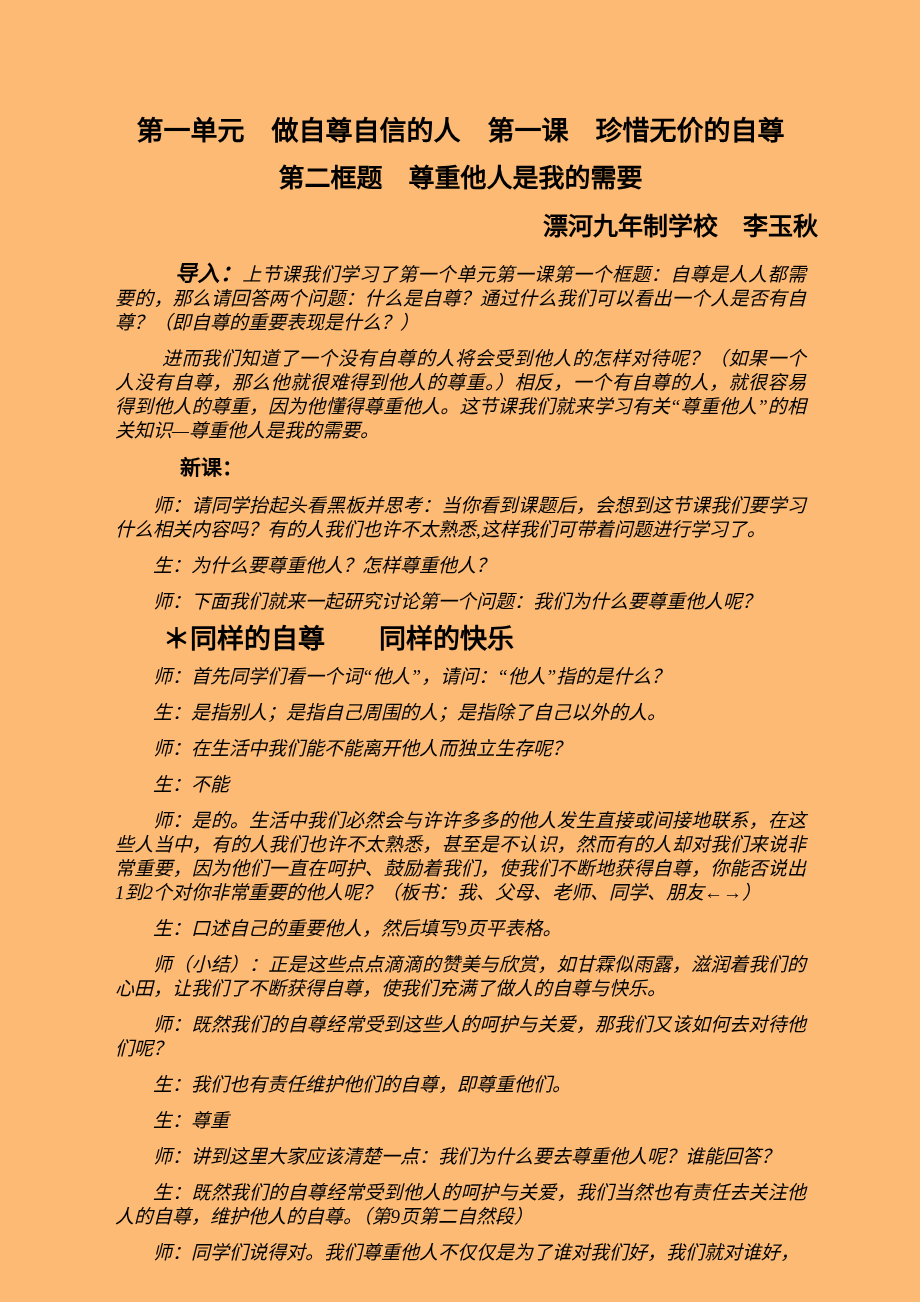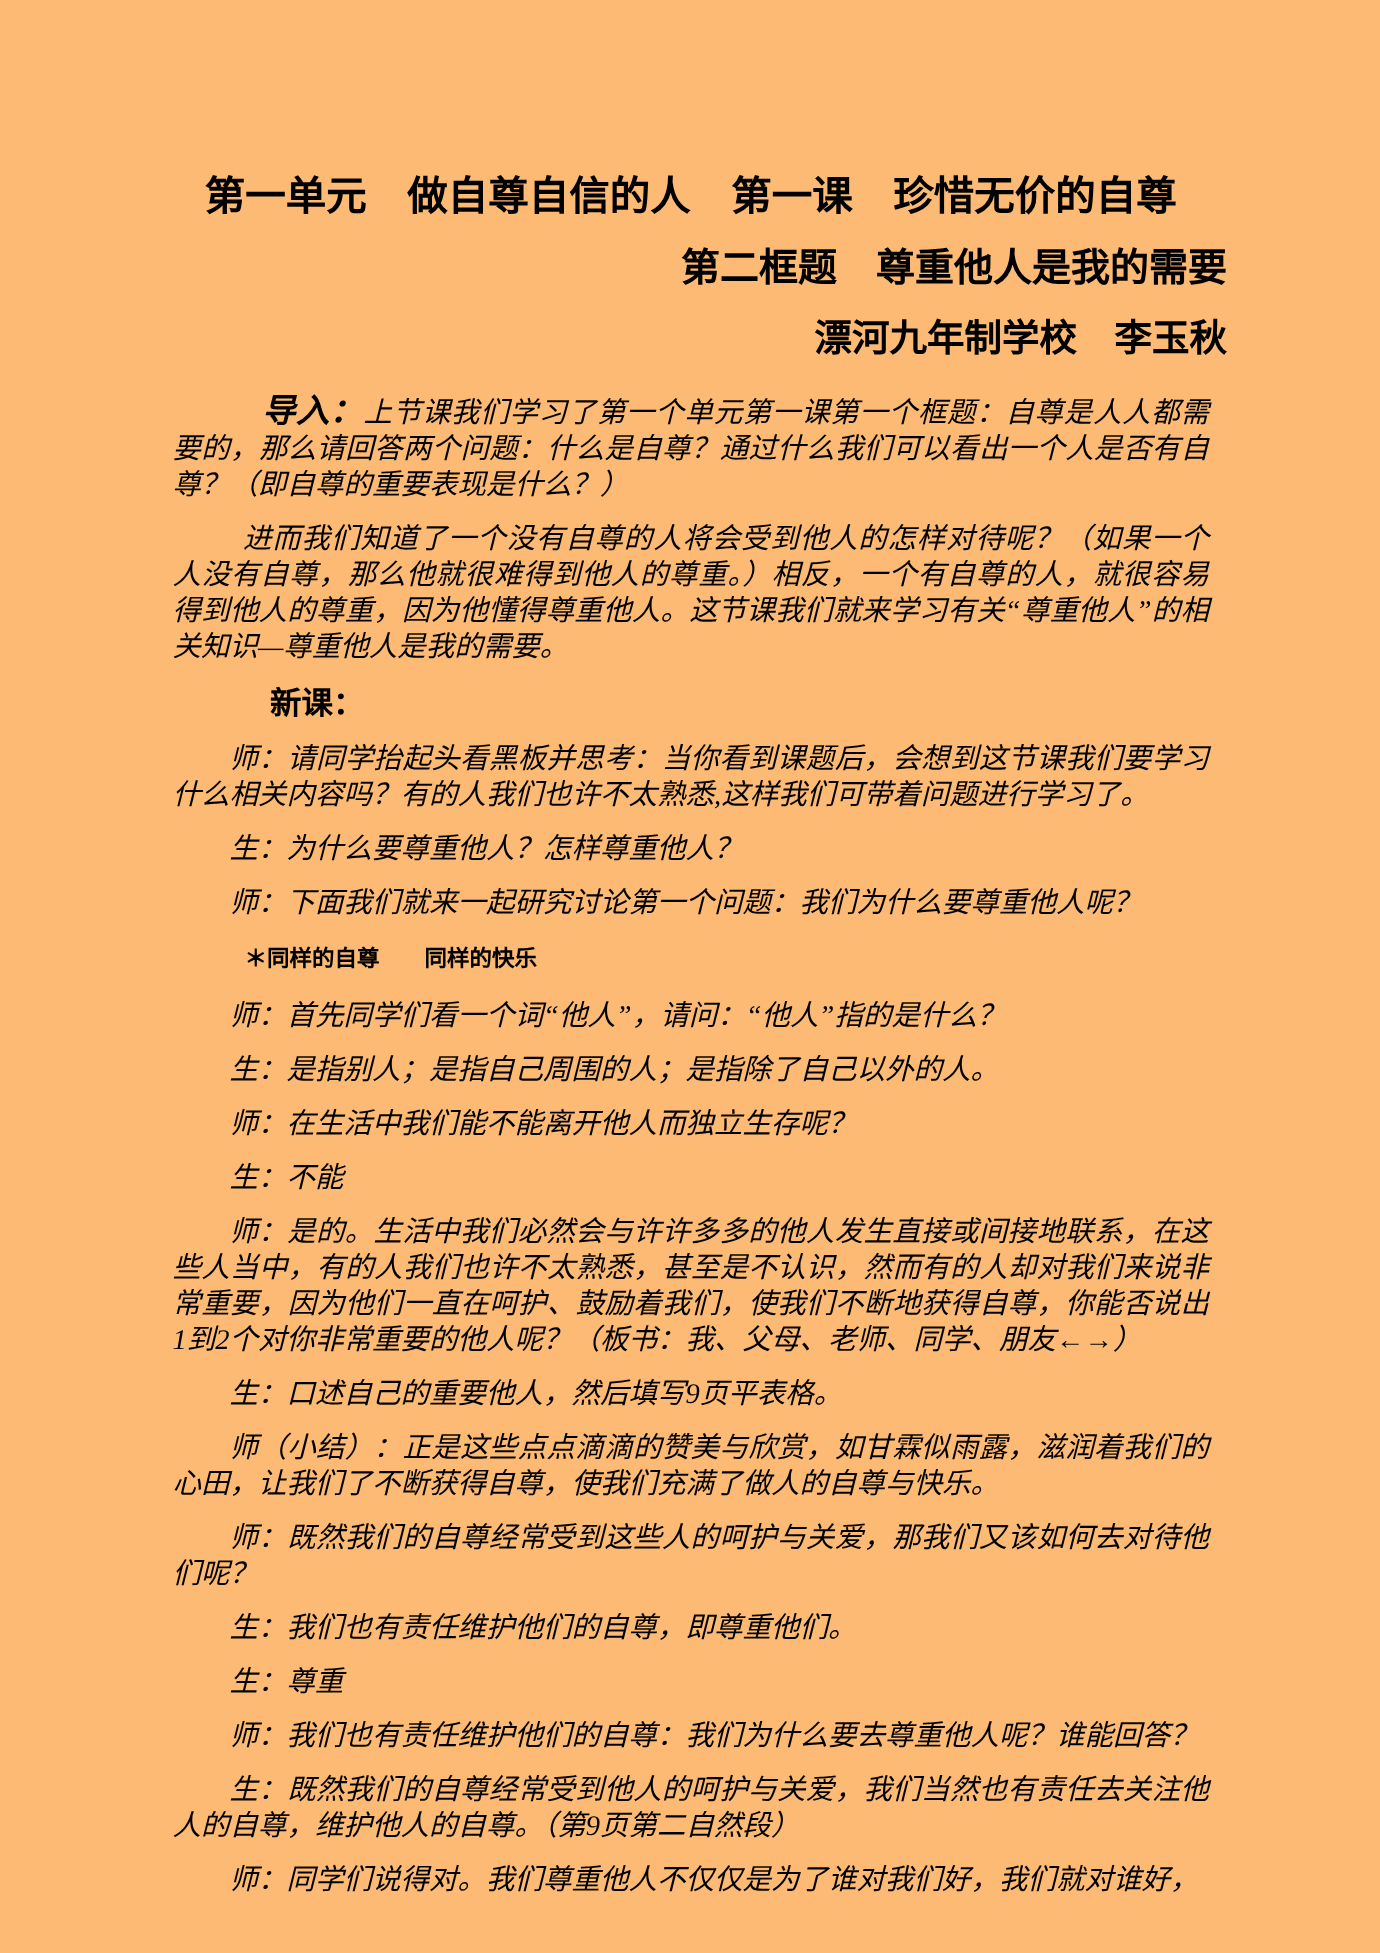--- a/index.html
+++ b/index.html
@@ -24,21 +24,21 @@
     font-size: 27px;
     font-weight: bold;
     text-align: center;
     line-height: 31px;
     margin: 0 0 17px 0;
     white-space: nowrap;
   }
   .subtitle {
     font-size: 26px;
     font-weight: bold;
-    text-align: right;
+    text-align: center;
     line-height: 30px;
     margin: 0 0 18px 0;
   }
   .byline {
     font-size: 25px;
     font-weight: bold;
     text-align: right;
     line-height: 30px;
     margin: 0 0 20px 0;
   }
@@ -57,21 +57,21 @@
     font-size: 22px;
   }
   .heading-new {
     font-size: 21px;
     font-weight: bold;
     line-height: 27px;
     margin: 12px 0 10px 0;
     text-indent: 77px;
   }
   .heading-star {
-    font-size: 15px;
+    font-size: 27px;
     font-weight: bold;
     line-height: 27px;
     margin: 0 0 10px 0;
     text-indent: 60px;
   }
 </style>
 </head>
 <body>
 
 <div class="page">
@@ -96,18 +96,18 @@
     <p class="body-para indent-2">师：首先同学们看一个词“他人”，请问：“他人”指的是什么？</p>
     <p class="body-para indent-2">生：是指别人；是指自己周围的人；是指除了自己以外的人。</p>
     <p class="body-para indent-2">师：在生活中我们能不能离开他人而独立生存呢？</p>
     <p class="body-para indent-2">生：不能</p>
     <p class="body-para indent-2">师：是的。生活中我们必然会与许许多多的他人发生直接或间接地联系，在这些人当中，有的人我们也许不太熟悉，甚至是不认识，然而有的人却对我们来说非常重要，因为他们一直在呵护、鼓励着我们，使我们不断地获得自尊，你能否说出1到2个对你非常重要的他人呢？（板书：我、父母、老师、同学、朋友←→）</p>
     <p class="body-para indent-2">生：口述自己的重要他人，然后填写9页平表格。</p>
     <p class="body-para indent-2">师（小结）：正是这些点点滴滴的赞美与欣赏，如甘霖似雨露，滋润着我们的心田，让我们了不断获得自尊，使我们充满了做人的自尊与快乐。</p>
     <p class="body-para indent-2">师：既然我们的自尊经常受到这些人的呵护与关爱，那我们又该如何去对待他们呢？</p>
     <p class="body-para indent-2">生：我们也有责任维护他们的自尊，即尊重他们。</p>
     <p class="body-para indent-2">生：尊重</p>
-    <p class="body-para indent-2">师：我们也有责任维护他们的自尊：我们为什么要去尊重他人呢？谁能回答？</p>
+    <p class="body-para indent-2">师：讲到这里大家应该清楚一点：我们为什么要去尊重他人呢？谁能回答？</p>
     <p class="body-para indent-2">生：既然我们的自尊经常受到他人的呵护与关爱，我们当然也有责任去关注他人的自尊，维护他人的自尊。（第9页第二自然段）</p>
     <p class="body-para indent-2">师：同学们说得对。我们尊重他人不仅仅是为了谁对我们好，我们就对谁好，</p>
 
   </div>
 </div>
 
 </body></html>

